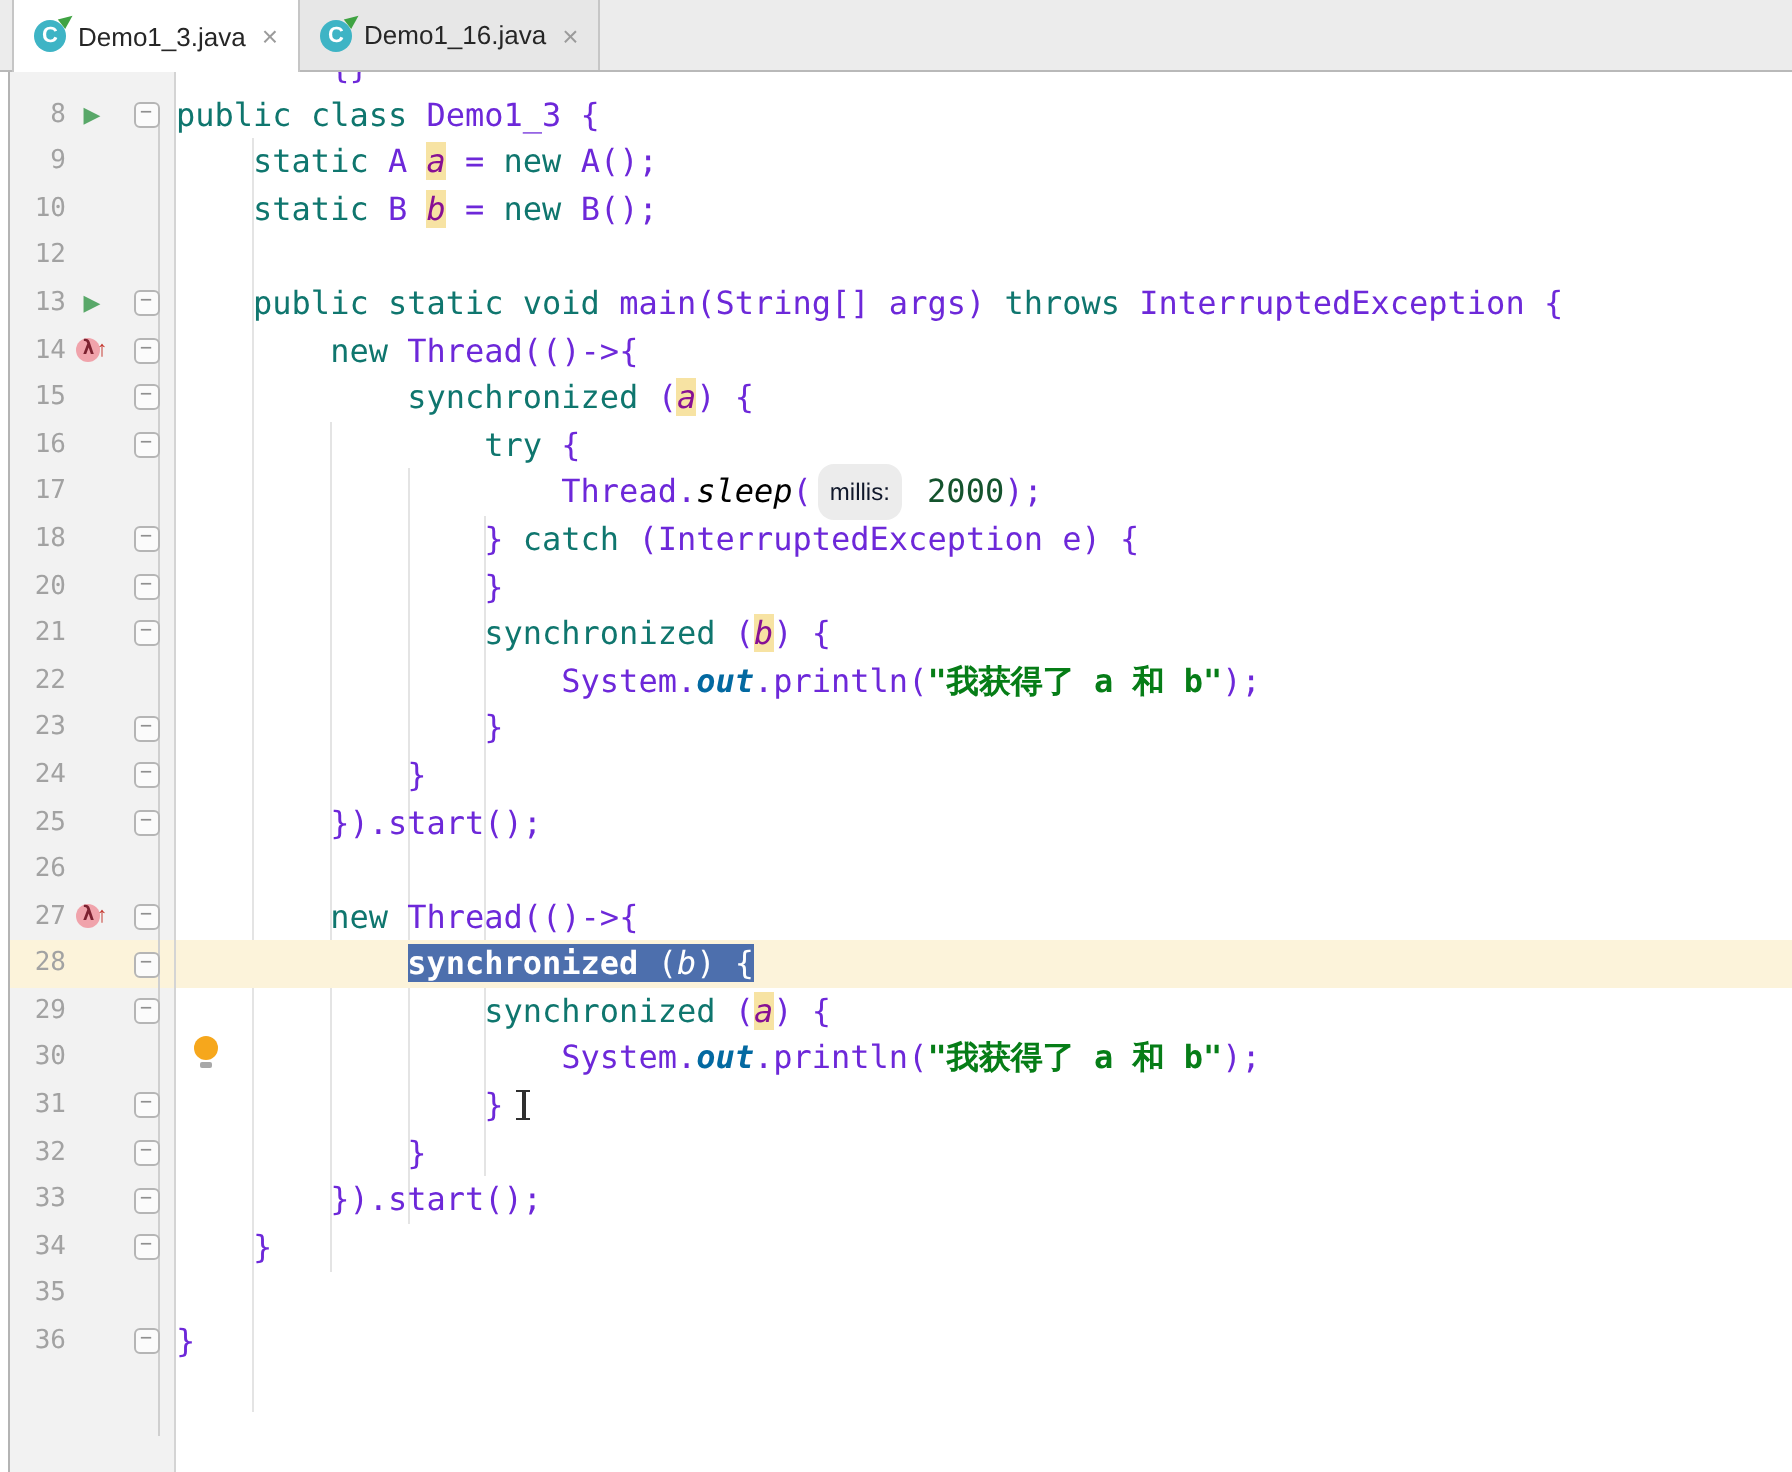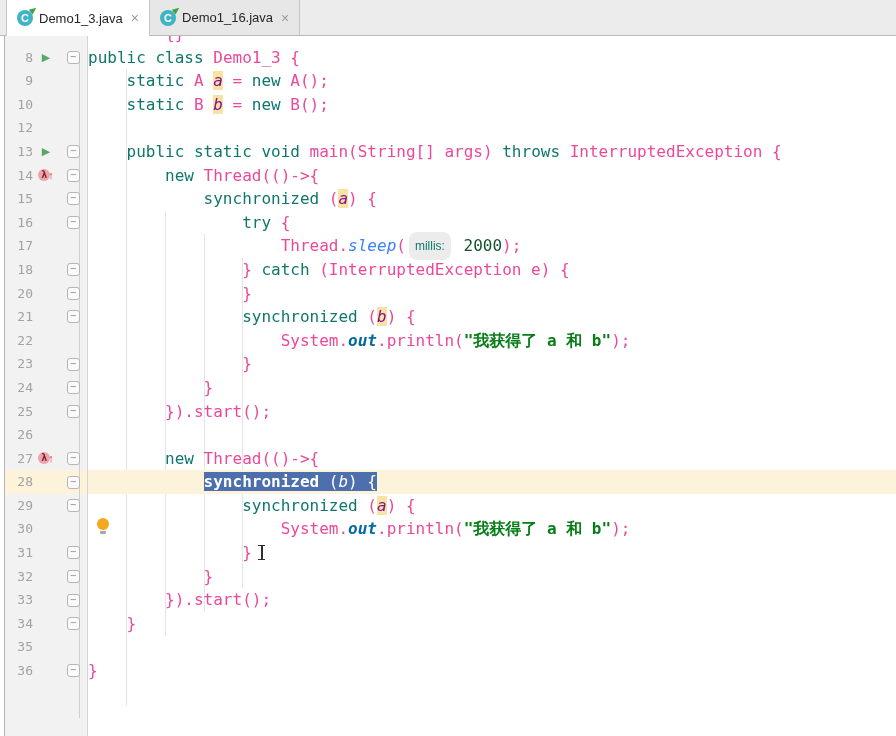--- a/index.html
+++ b/index.html
@@ -44,27 +44,27 @@
   .runarrow{color:#59a869;font-size:11px;}
   .lmb{display:flex;align-items:center;}
   .lmb .circ{width:12px;height:12px;border-radius:50%;background:#f0a3ab;color:#7c2230;
              font-size:10px;line-height:12px;text-align:center;font-weight:bold;
              font-family:"DejaVu Sans Mono",monospace;}
   .lmb .arr{color:#c5372e;font-weight:bold;font-size:11px;margin-left:-2px;}
   .code{white-space:pre;font-family:"DejaVu Sans Mono",monospace;font-size:16px;
         line-height:23.6px;margin-left:1px;}
   
   .s-kw{color:#0f766e;font-weight:normal;}
-  .s-pl{color:#ec4899;}
+  .s-pl{color:#6d28d9;}
   .s-fvh{color:#871094;font-style:italic;background:#f7e3a3;}
   .s-num{color:#14532d;}
   .s-str{color:#067d17;font-weight:bold;}
-  .s-mi{color:#3b82f6;font-style:italic;}
+  .s-mi{color:#000000;font-style:italic;}
   .s-out{color:#0369a1;font-weight:bold;font-style:italic;}
-  .s-hint{font-family:"Liberation Sans",sans-serif;font-size:12px;color:#0f766e;
+  .s-hint{font-family:"Liberation Sans",sans-serif;font-size:12px;color:#0f172a;
           background:#ececec;border-radius:8px;padding:7px 6px;margin:0 3px;vertical-align:1px;}
   .s-selkw{color:#fff;font-weight:bold;background:#4d6fad;}
   .s-sel{color:#fff;background:#4d6fad;}
   .s-seli{color:#fff;font-style:italic;background:#4d6fad;}
   
   .bulb{position:absolute;left:97px;top:482px;z-index:4;}
   .bulb-top{width:12px;height:12px;border-radius:50%;background:#f6a71c;}
   .bulb-base{width:6px;height:3px;background:#a8a8a8;margin:1px auto 0;border-radius:1px;}
   .ibeam{position:absolute;left:257px;top:509px;width:9px;height:15px;z-index:4;
          filter:drop-shadow(0 0 1px #fff);}

